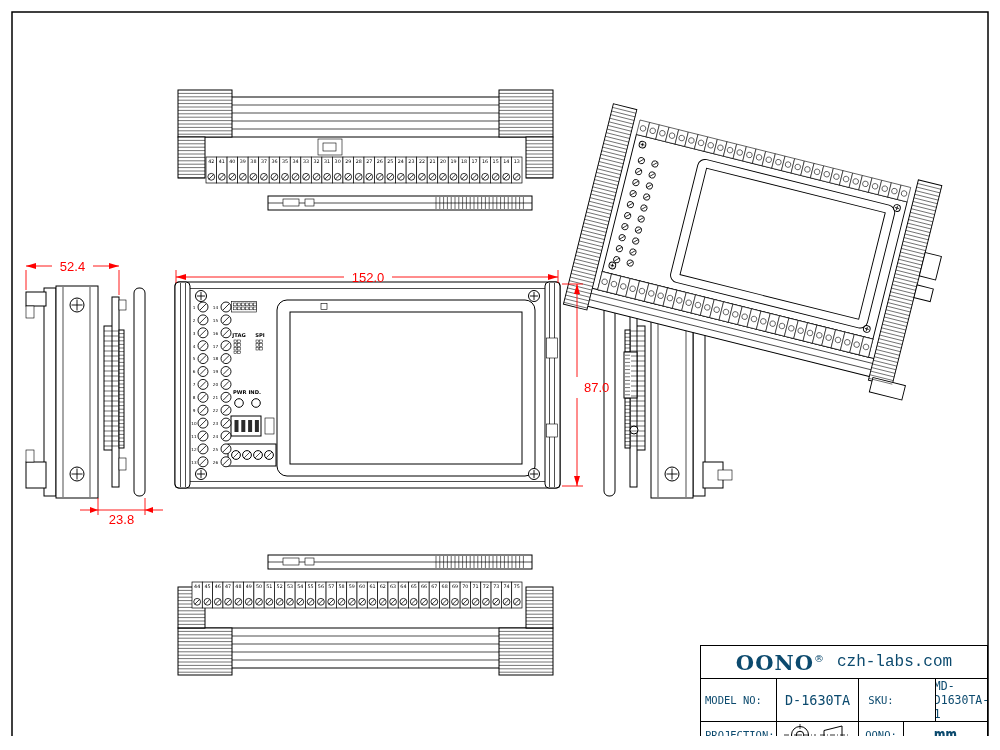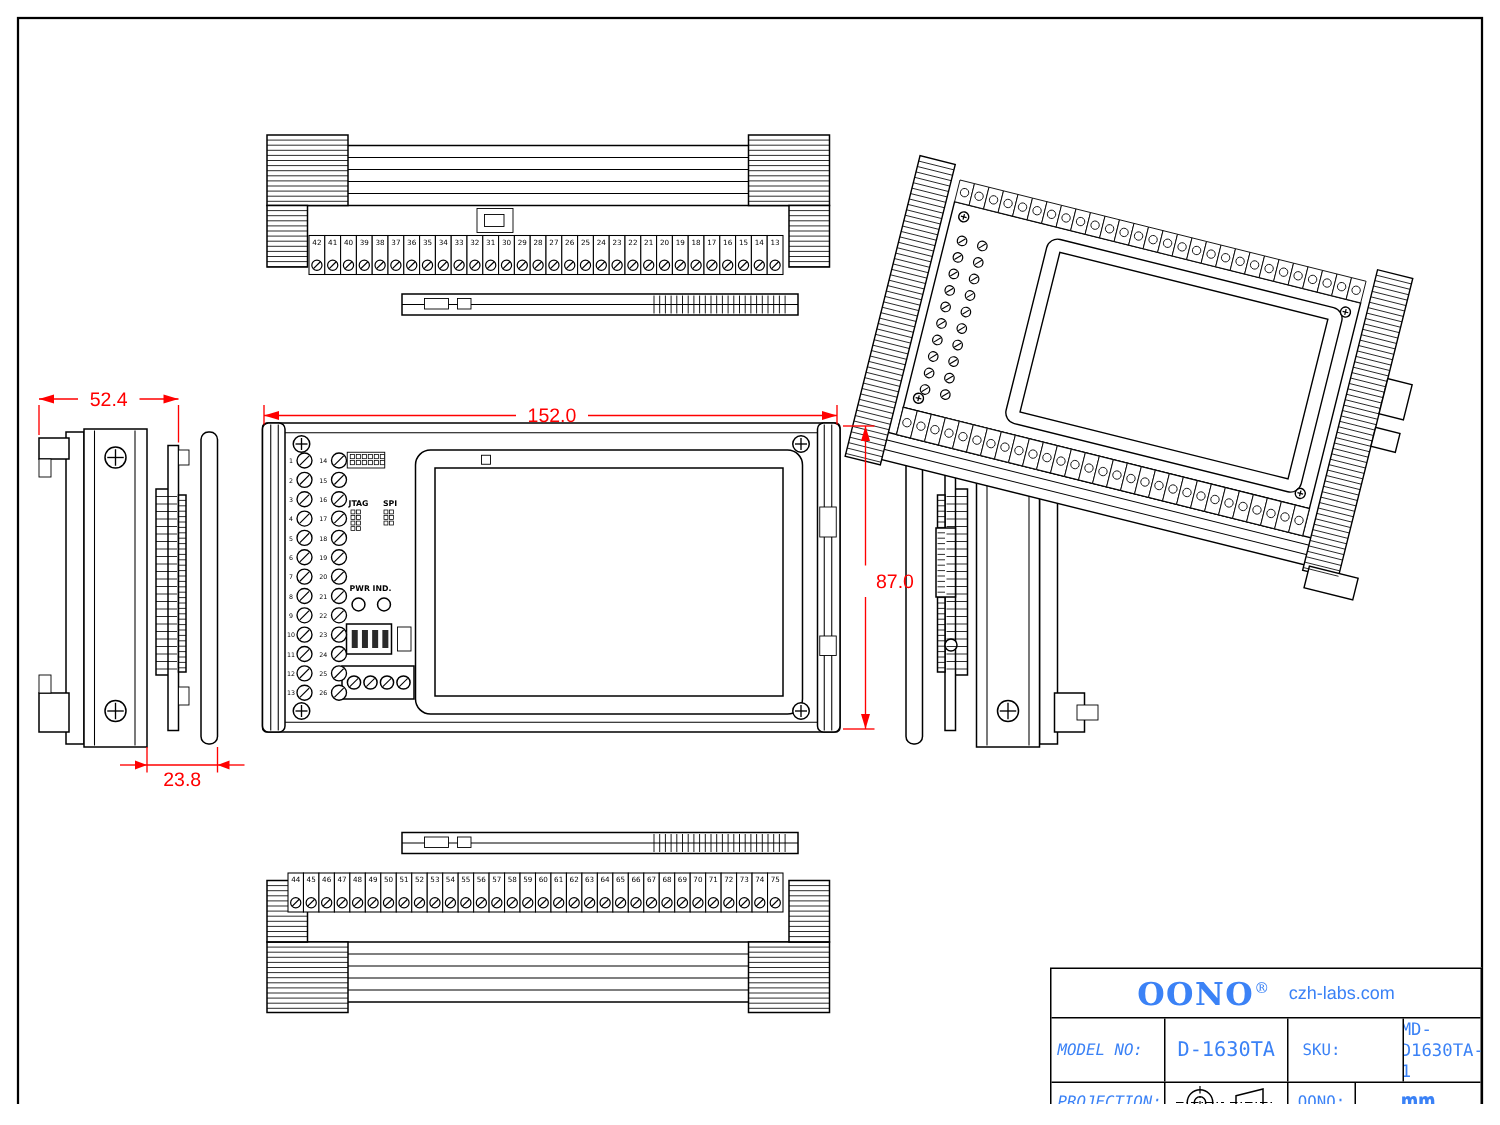--- a/index.html
+++ b/index.html
@@ -9,30 +9,30 @@
   .ol{fill:#ffffff;stroke:#000000;stroke-width:1;}
   .dk{fill:#2a2a2a;stroke:none;}
   .thin{stroke-width:0.6;}
   .ln{stroke:#000000;stroke-width:0.7;fill:none;}
   .dim-line{stroke:#ff0000;stroke-width:0.9;fill:none;}
   .dim-arrow{fill:#ff0000;stroke:none;}
   .dim-text{fill:#ff0000;font-family:"Liberation Sans",sans-serif;font-size:13px;}
   .tiny-label{fill:#000000;font-family:"DejaVu Sans",sans-serif;font-size:5.2px;font-weight:bold;text-anchor:middle;}
   .title-block{position:absolute;left:700px;top:645px;width:288px;height:93px;
     border:1.6px solid #000;box-sizing:border-box;background:#fff;display:flex;flex-direction:column;
-    font-family:"DejaVu Sans Mono",monospace;color:#3b82f6;}
+    font-family:"DejaVu Sans Mono",monospace;color:#0c4a6e;}
   .tb-brand-row{height:32px;flex:none;display:flex;align-items:center;justify-content:center;gap:12px;
     border-bottom:1.4px solid #000;}
   .tb-brand{font-family:"DejaVu Serif",serif;font-weight:bold;font-size:21px;letter-spacing:1px;}
   .tb-brand sup{font-size:10px;font-weight:normal;}
-  .tb-site{font-family:Liberation Sans, sans-serif;font-size:12px;}
+  .tb-site{font-family:Liberation Mono, monospace;font-size:16px;}
   .tb-row{flex:1;display:grid;grid-template-columns:75px 82px 45px 1fr;}
   .tb-row + .tb-row{border-top:1.4px solid #000;}
   .tb-cell{display:flex;align-items:center;justify-content:center;border-left:1.4px solid #000;overflow:hidden;}
-  .tb-cell:first-child{border-left:none;justify-content:flex-start;padding-left:4px;font-style:italic;}
+  .tb-cell:first-child{border-left:none;justify-content:flex-start;padding-left:4px;}
   .tb-label{font-size:10.5px;}
   .tb-value{font-size:13.5px;}
   .tb-value-sm{font-size:11.5px;margin-left:32px;}
   .tb-unit{font-size:19px;font-weight:bold;}
 </style>
 </head>
 <body>
 
 <div class="page">
 

